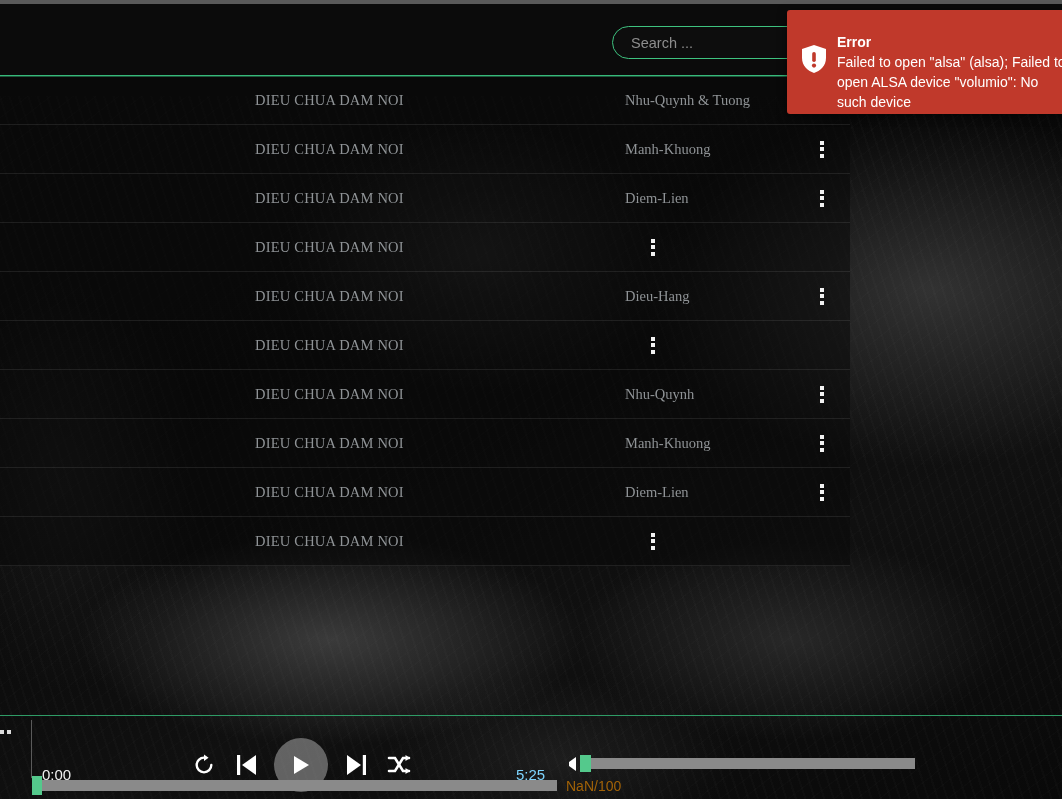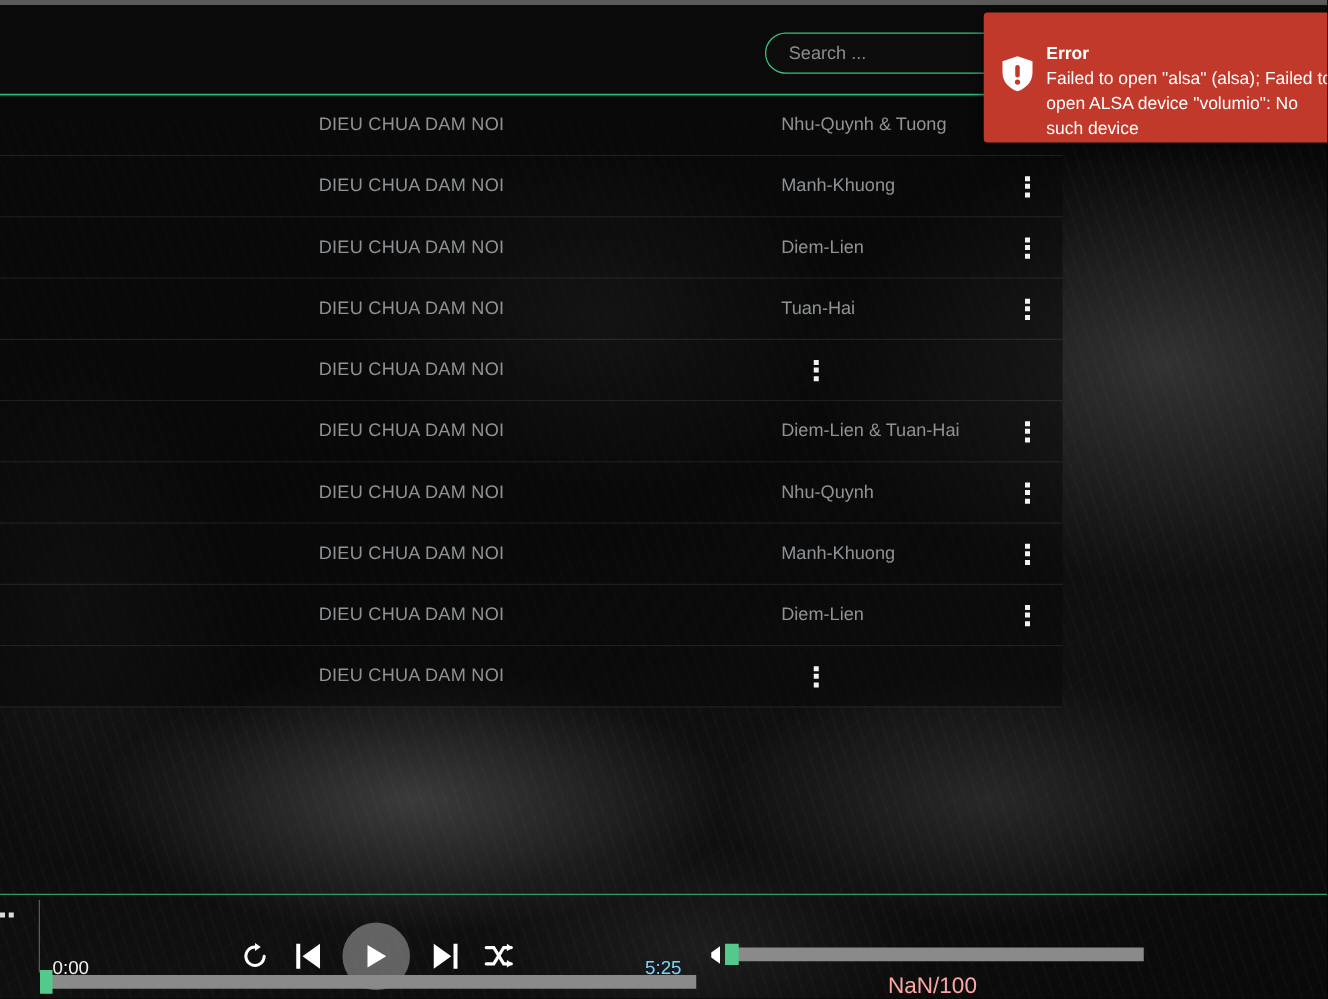--- a/index.html
+++ b/index.html
@@ -63,21 +63,21 @@
     color: #d8d8d8;
     font-family: "Liberation Sans", sans-serif;
     font-size: 14.5px;
     padding: 0 18px;
     outline: none;
   }
   .search-input::placeholder { color: #8d8d8d; }
 
   
   .track-list {
-    position: absolute; top: 76px; left: 0; width: 850px;
+    position: absolute; top: 76px; left: 0; width: 850px; font-family: Liberation Serif, serif;
   }
   .track-row {
     position: relative;
     height: 49px;
     display: flex;
     align-items: center;
     border-bottom: 1px solid rgba(255,255,255,0.085);
     background: rgba(10,10,10,0.55);
   }
   .track-row:first-child { border-top: none; }
@@ -204,21 +204,21 @@
   .vol-track {
     position: absolute; left: 14px; top: 4px;
     width: 335px; height: 11px; background: #8a8a8a;
   }
   .vol-handle {
     position: absolute; left: 14px; top: 1px;
     width: 11px; height: 17px; background: #54c98c;
   }
   .vol-label {
     position: absolute; left: 0; top: 24px; width: 360px;
-    text-align: center; color: #fca5a5; font-size: 18px;
+    text-align: left; color: #a16207; font-size: 14px;
   }
 </style>
 </head>
 <body>
 
 <div id="app">
 
   <div class="bg"></div>
 
   <div class="top-strip"></div>
@@ -275,50 +275,49 @@
             <i></i>
           </span>
       </div>
     </div>
 
     <div class="track-row">
       <div class="col-title-left">
           <span></span>
         </div>
       <div class="col-album">DIEU CHUA DAM NOI</div>
-      <div class="col-artist">Tuan-Hai</div>
-      <div class="col-menu">
-        <span class="dots-v">
-            <i></i>
-            <i></i>
-            <i></i>
-          </span>
-      </div>
-    </div>
-
-    <div class="track-row">
-      <div class="col-title-left">
-          <span></span>
-        </div>
-      <div class="col-album">DIEU CHUA DAM NOI</div>
-      <div class="col-menu">
-        <span class="dots-v">
-            <i></i>
-            <i></i>
-            <i></i>
-          </span>
-      </div>
-    </div>
-
-    <div class="track-row">
-      <div class="col-title-left">
-          <span></span>
-        </div>
-      <div class="col-album">DIEU CHUA DAM NOI</div>
-      <div class="col-artist">Diem-Lien &amp; Tuan-Hai</div>
+      <div class="col-menu">
+        <span class="dots-v">
+            <i></i>
+            <i></i>
+            <i></i>
+          </span>
+      </div>
+    </div>
+
+    <div class="track-row">
+      <div class="col-title-left">
+          <span></span>
+        </div>
+      <div class="col-album">DIEU CHUA DAM NOI</div>
+      <div class="col-artist">Dieu-Hang</div>
+      <div class="col-menu">
+        <span class="dots-v">
+            <i></i>
+            <i></i>
+            <i></i>
+          </span>
+      </div>
+    </div>
+
+    <div class="track-row">
+      <div class="col-title-left">
+          <span></span>
+        </div>
+      <div class="col-album">DIEU CHUA DAM NOI</div>
       <div class="col-menu">
         <span class="dots-v">
             <i></i>
             <i></i>
             <i></i>
           </span>
       </div>
     </div>
 
     <div class="track-row">

